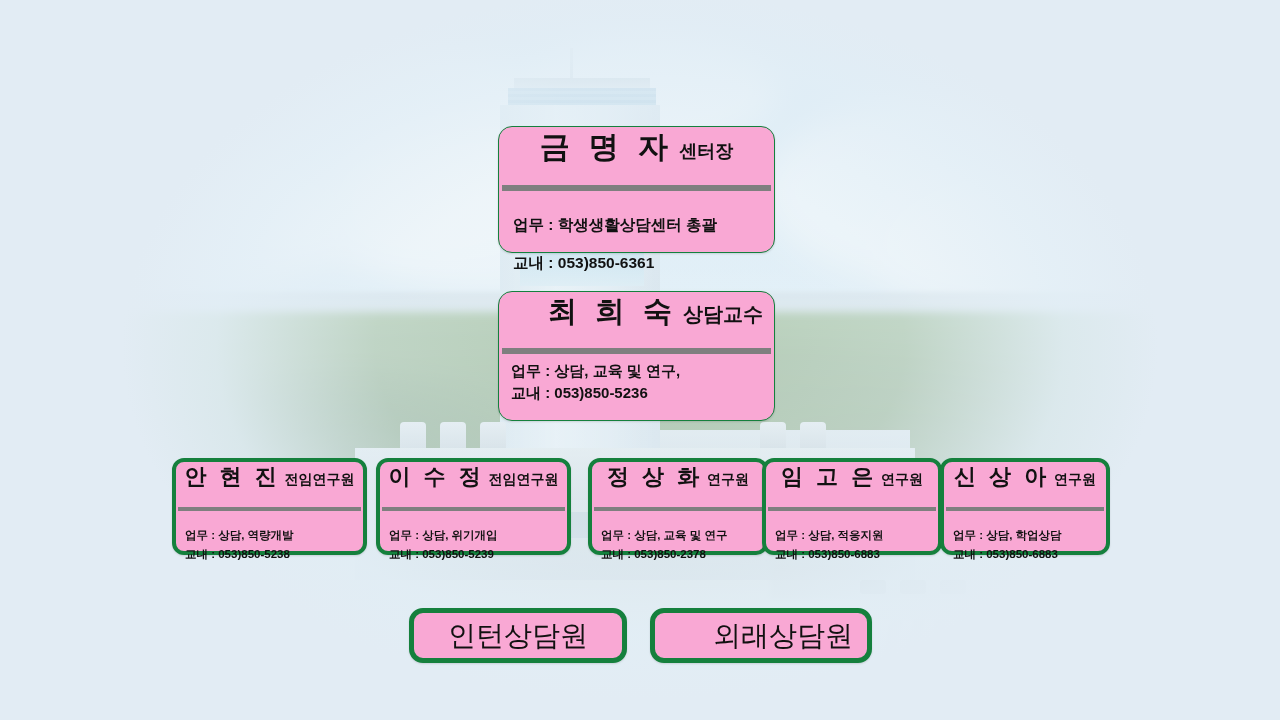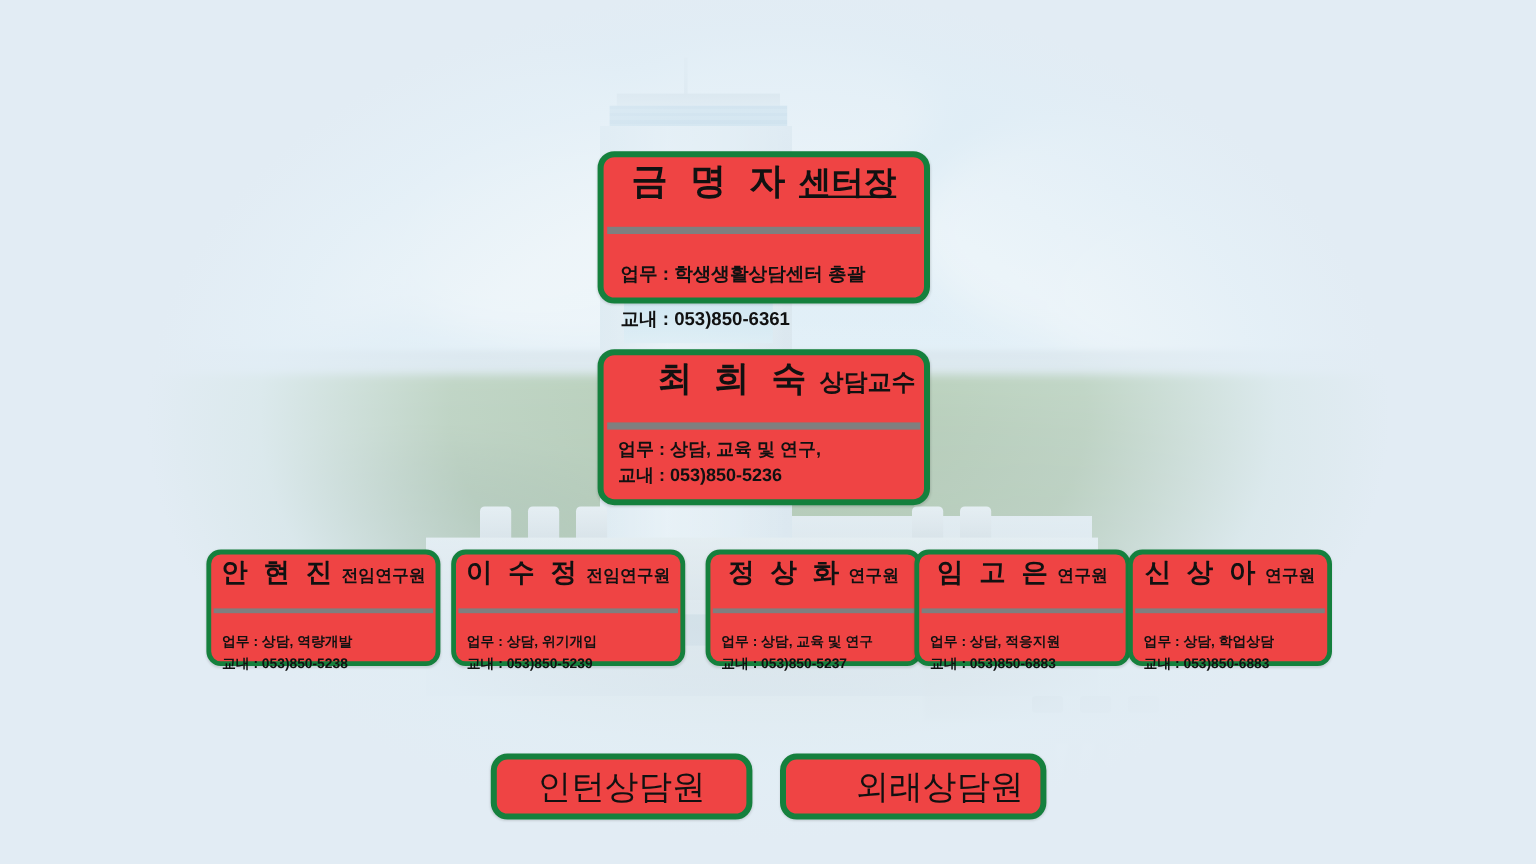--- a/index.html
+++ b/index.html
@@ -173,22 +173,22 @@
     background: radial-gradient(ellipse 46% 56% at 50% 48%,
                 rgba(226,238,246,0) 0%,
                 rgba(226,238,246,0.25) 45%,
                 rgba(226,238,246,0.85) 72%,
                 #e2ecf4 88%);
   }
 
   
   .node {
     position: absolute;
-    background: #ef4444;
-    border: 5px solid #15803d;
+    background: #f9a8d4;
+    border: 1px solid #15803d;
     border-radius: 14px;
     box-shadow: 0 1px 2px rgba(0,0,0,.12);
   }
   .node-head {
     display: flex;
     align-items: baseline;
     justify-content: center;
     white-space: nowrap;
     color: #111;
   }
@@ -199,21 +199,21 @@
   }
   .node-role { font-weight: 700; }
   .divider { background: #7f7f7f; }
   .node-body { color: #111; }
   .node-body .line { white-space: pre; font-weight: 700; }
 
   
   #box-director { left: 498px; top: 126px; width: 277px; height: 127px; }
   #box-director .node-head { height: 58px; font-size: 30px; }
   #box-director .node-name { font-size: 30px; }
-  #box-director .node-role { font-size: 27px; text-decoration: underline; }
+  #box-director .node-role { font-size: 18px; }
   #box-director .divider { height: 6px; margin: 0 3px; }
   #box-director .node-body { padding: 9px 0 0 14px; }
   #box-director .node-body .line { font-size: 15.5px; line-height: 26px; margin-top: 12px; }
 
   
   #box-professor { left: 498px; top: 291px; width: 277px; height: 130px; }
   #box-professor .node-head { height: 56px; font-size: 29px; padding-left: 38px; }
   #box-professor .node-name { font-size: 29px; }
   #box-professor .node-role { font-size: 20px; }
   #box-professor .divider { height: 6px; margin: 0 3px; }
@@ -230,21 +230,21 @@
   .node-staff .node-body .line { font-size: 11.5px; line-height: 19px; }
 
   #box-staff-0 { left: 172px; width: 195px; }
   #box-staff-1 { left: 376px; width: 195px; }
   #box-staff-2 { left: 588px; width: 180px; }
   #box-staff-3 { left: 762px; width: 180px; }
   #box-staff-4 { left: 940px; width: 170px; }
 
   
   .node-plain {
-    top: 628px; height: 55px;
+    top: 608px; height: 55px;
     border-width: 5px; border-radius: 14px;
     display: flex; align-items: center; justify-content: center;
   }
   .node-plain .plain-label {
     font-size: 28px; font-weight: 400; color: #111; white-space: nowrap;
   }
   #box-plain-0 { left: 409px; width: 218px; }
   #box-plain-1 { left: 650px; width: 222px; padding-left: 44px; }
 </style>
 </head>
@@ -353,21 +353,21 @@
   </div>
 
   <div class="node node-staff" id="box-staff-2">
     <div class="node-head">
       <span class="node-name">정 상 화</span>
       <span class="node-role">연구원</span>
     </div>
     <div class="divider"></div>
     <div class="node-body">
       <div class="line">업무 : 상담, 교육 및 연구</div>
-      <div class="line">교내 : 053)850-5237</div>
+      <div class="line">교내 : 053)850-2378</div>
     </div>
   </div>
 
   <div class="node node-staff" id="box-staff-3">
     <div class="node-head">
       <span class="node-name">임 고 은</span>
       <span class="node-role">연구원</span>
     </div>
     <div class="divider"></div>
     <div class="node-body">

